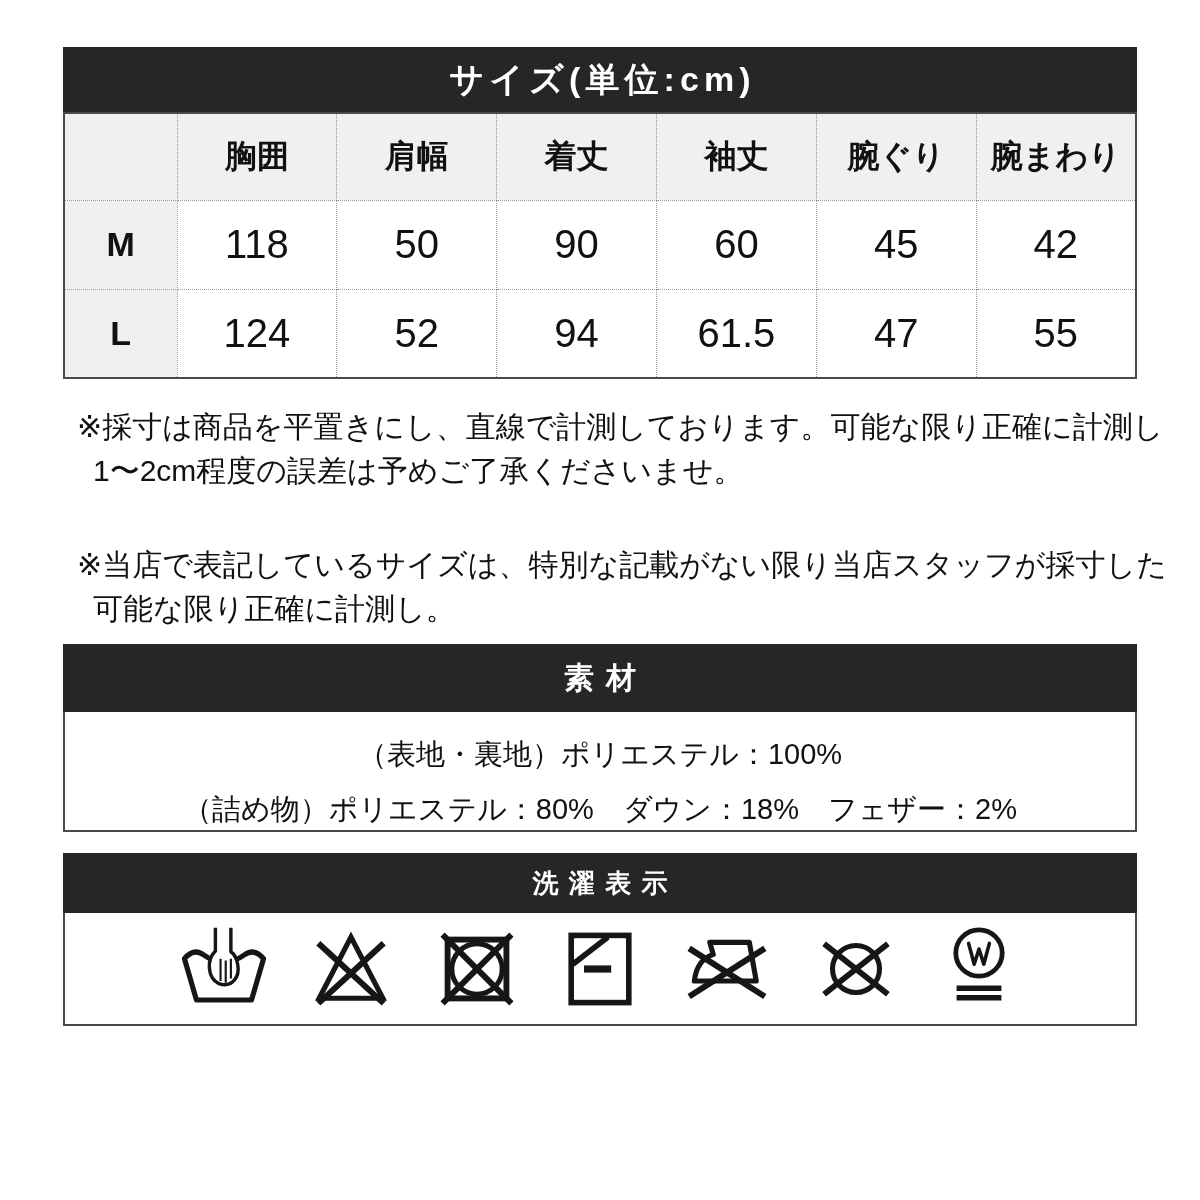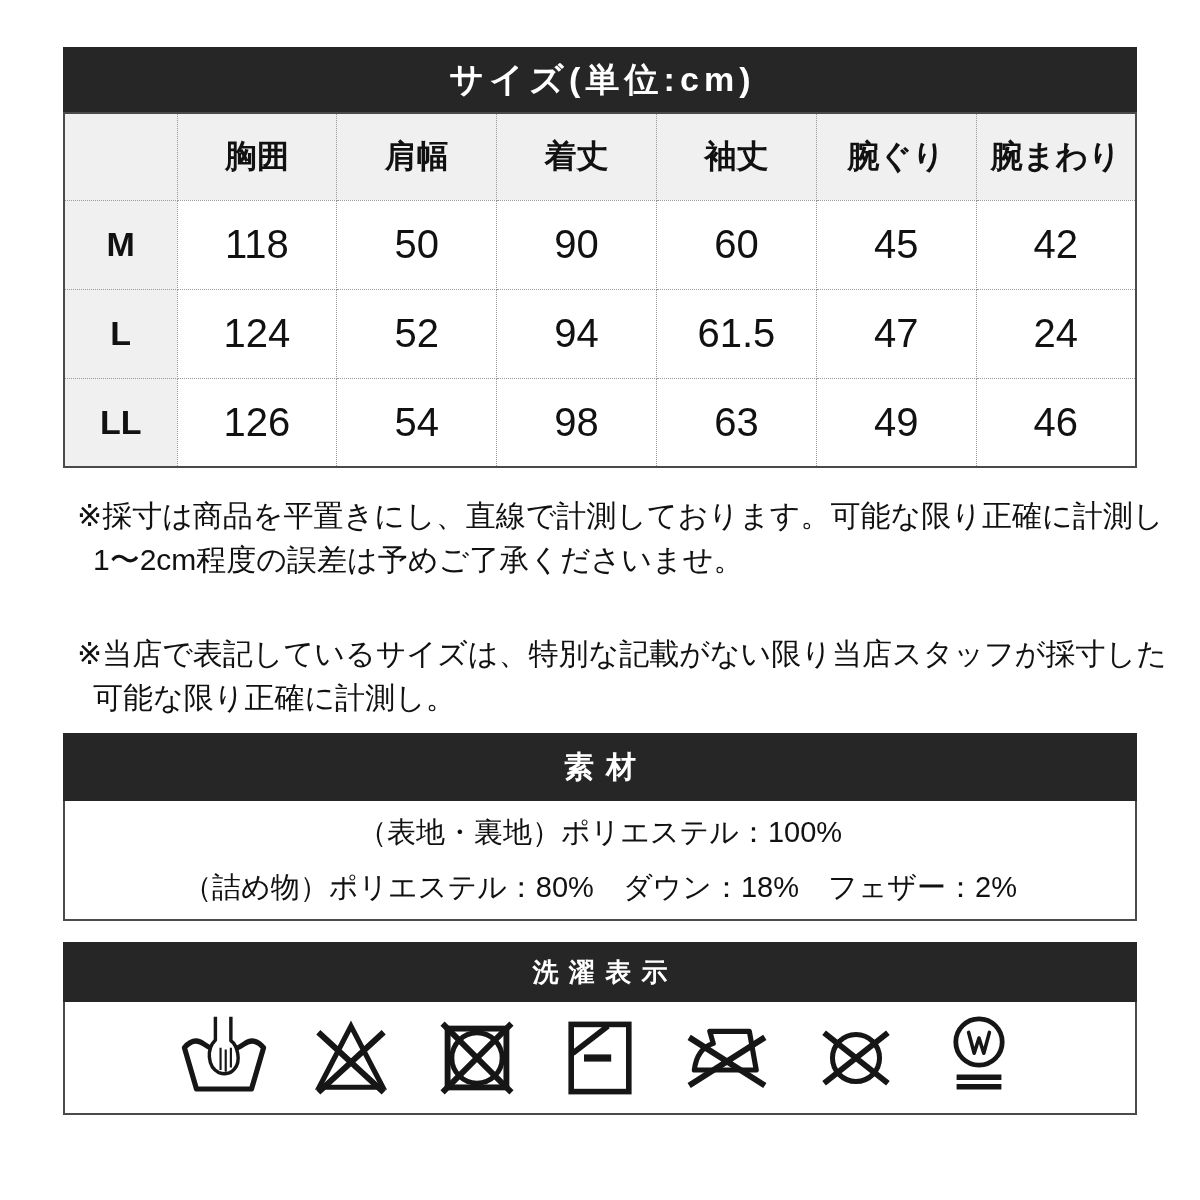--- a/index.html
+++ b/index.html
@@ -53,21 +53,21 @@
   .note .line { white-space: nowrap; }
   .note .cont { padding-left: 16px; }
   .note-1 { margin-top: 26px; }
   .note-2 { margin-top: 50px; }
 
   
   .mat-box {
     border: 2px solid #4a4a4a; border-top: none;
     height: 120px; background: #ffffff;
     display: flex; flex-direction: column;
-    align-items: center; justify-content: center;
+    align-items: center; justify-content: flex-end;
     gap: 15px; font-size: 29px;
   }
   .care-box {
     border: 2px solid #4a4a4a; border-top: none;
     height: 113px; background: #ffffff;
     display: flex; align-items: center; justify-content: space-evenly;
     padding: 0 75px;
   }
   .care-box svg { display: block; }
 </style>
@@ -111,30 +111,21 @@
         <td class="val">45</td>
         <td class="val">42</td>
       </tr>
       <tr>
         <th class="rowlabel">L</th>
         <td class="val">124</td>
         <td class="val">52</td>
         <td class="val">94</td>
         <td class="val">61.5</td>
         <td class="val">47</td>
-        <td class="val">24</td>
-      </tr>
-      <tr>
-        <th class="rowlabel">LL</th>
-        <td class="val">126</td>
-        <td class="val">54</td>
-        <td class="val">98</td>
-        <td class="val">63</td>
-        <td class="val">49</td>
-        <td class="val">46</td>
+        <td class="val">55</td>
       </tr>
     </tbody>
   </table>
 
   <div class="note note-1">
     <div class="line">※採寸は商品を平置きにし、直線で計測しております。可能な限り正確に計測し</div>
     <div class="line cont">1〜2cm程度の誤差は予めご了承くださいませ。</div>
   </div>
 
   <div class="note note-2">

